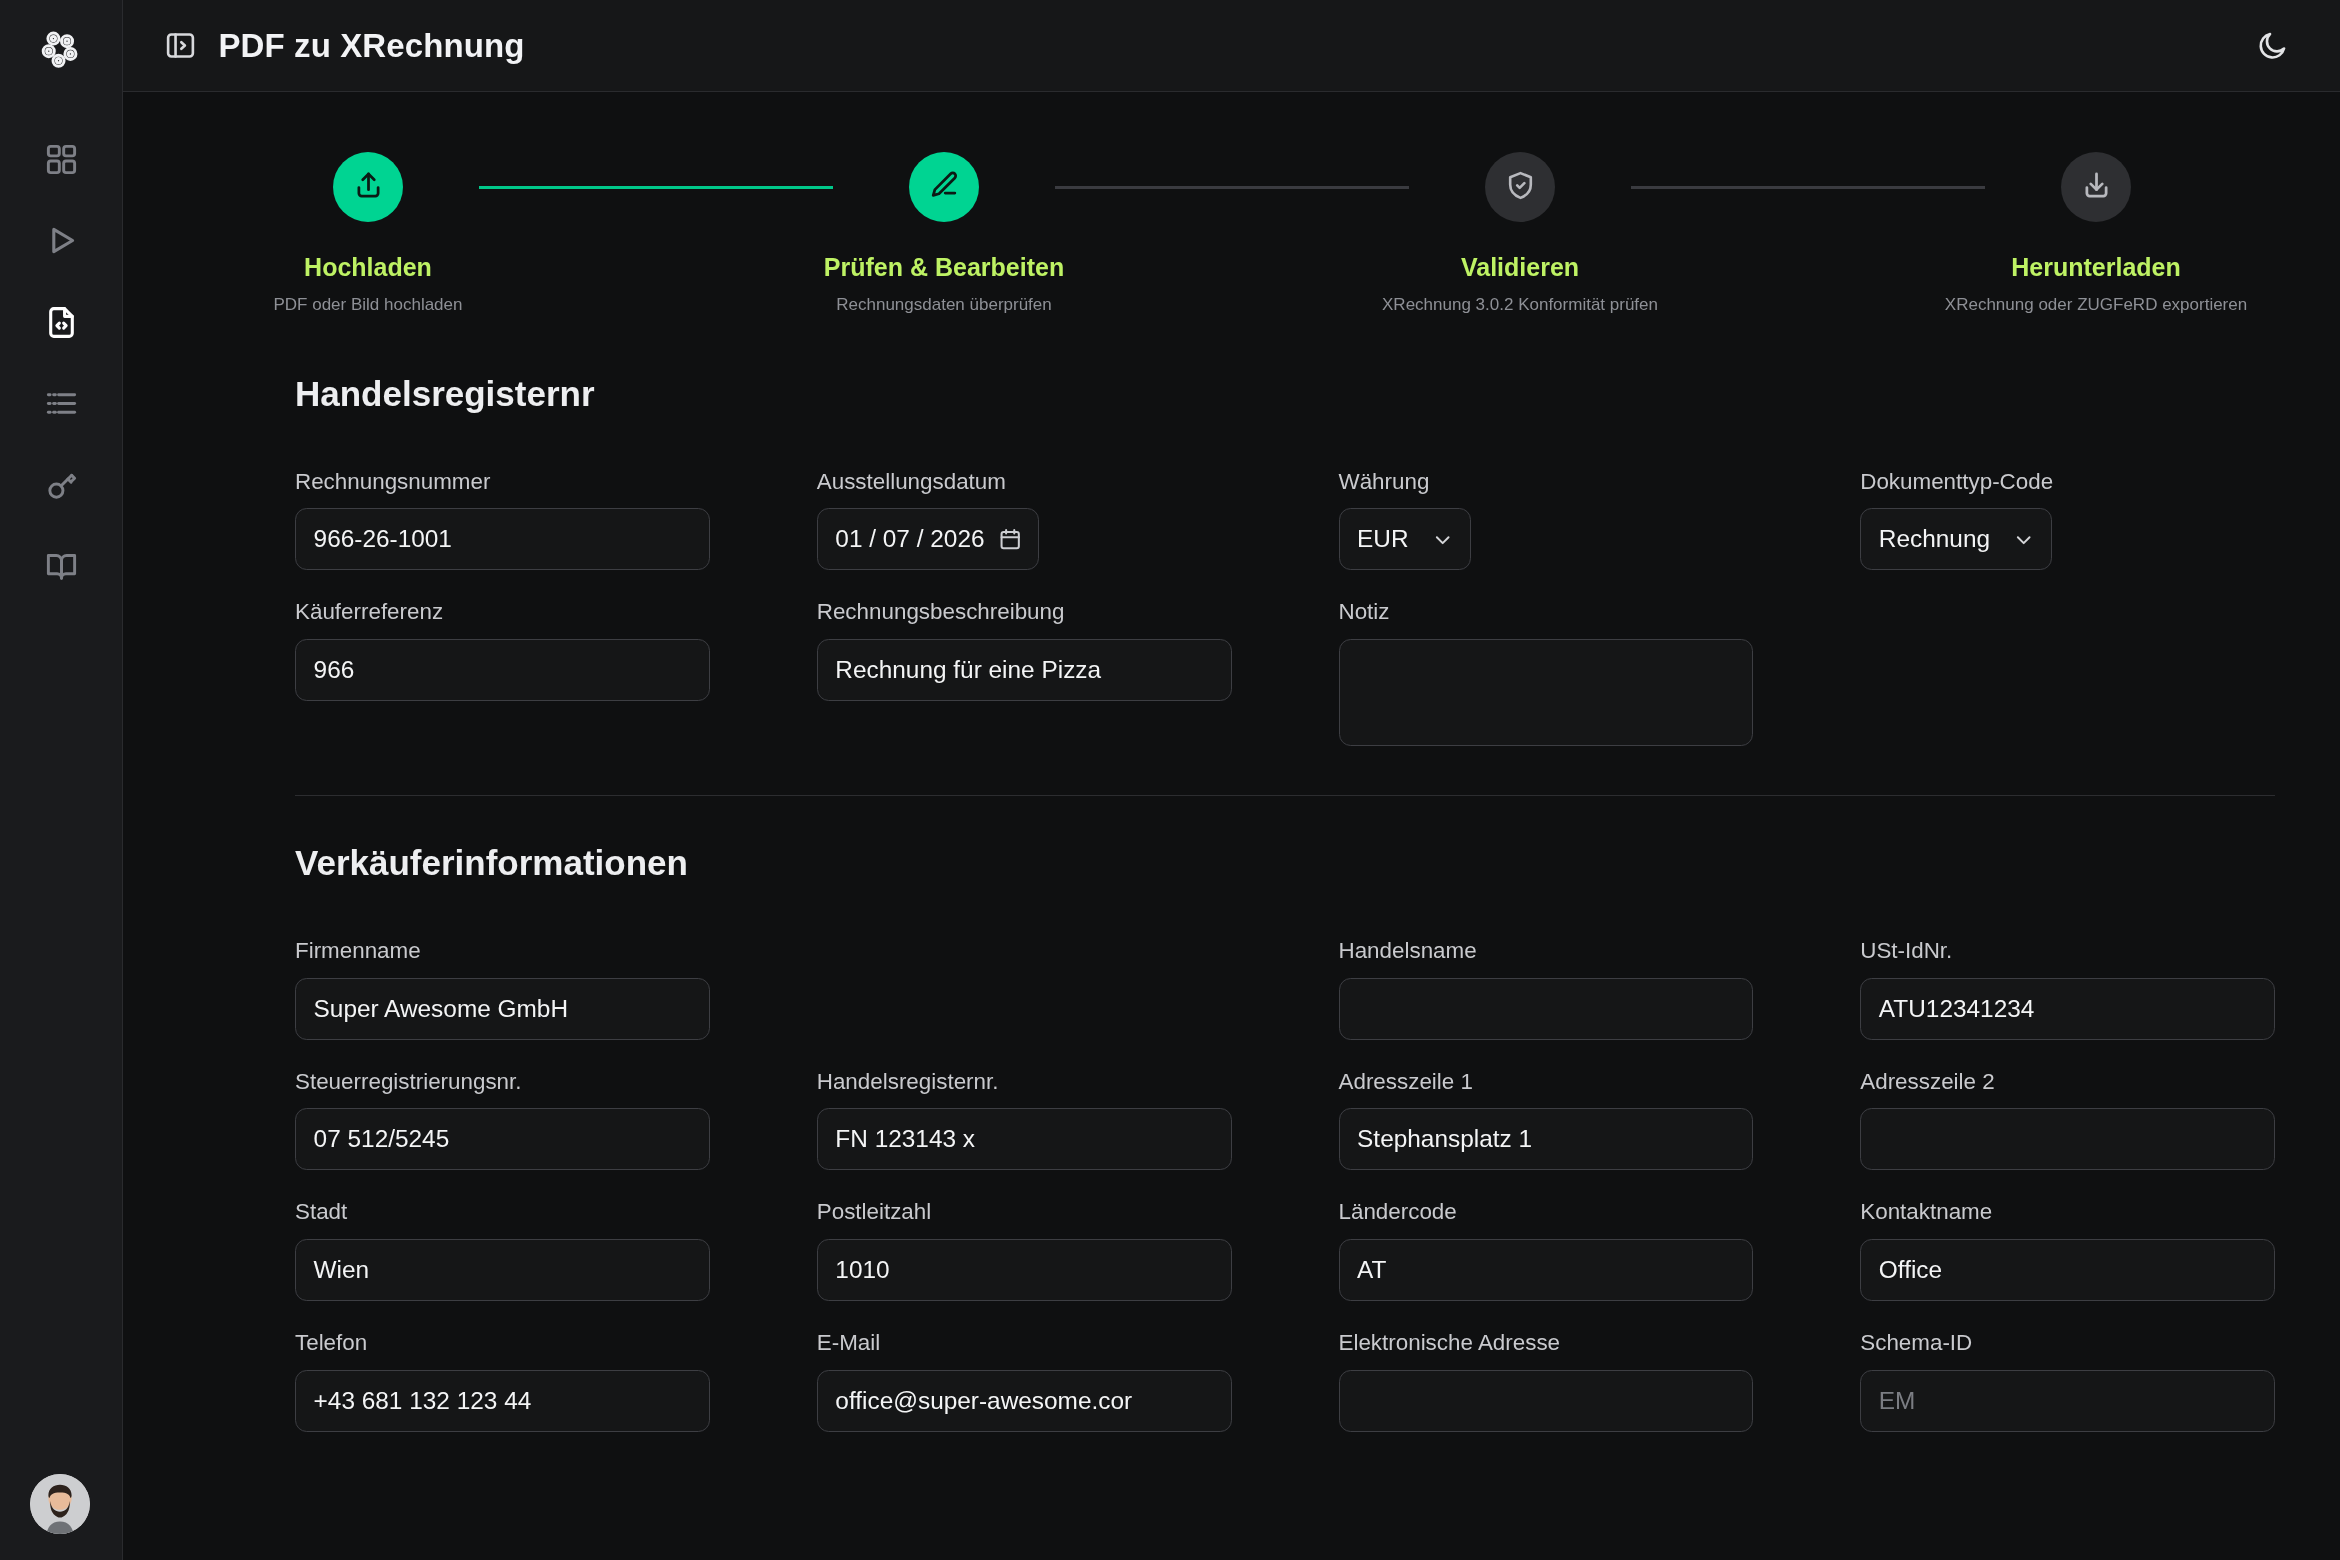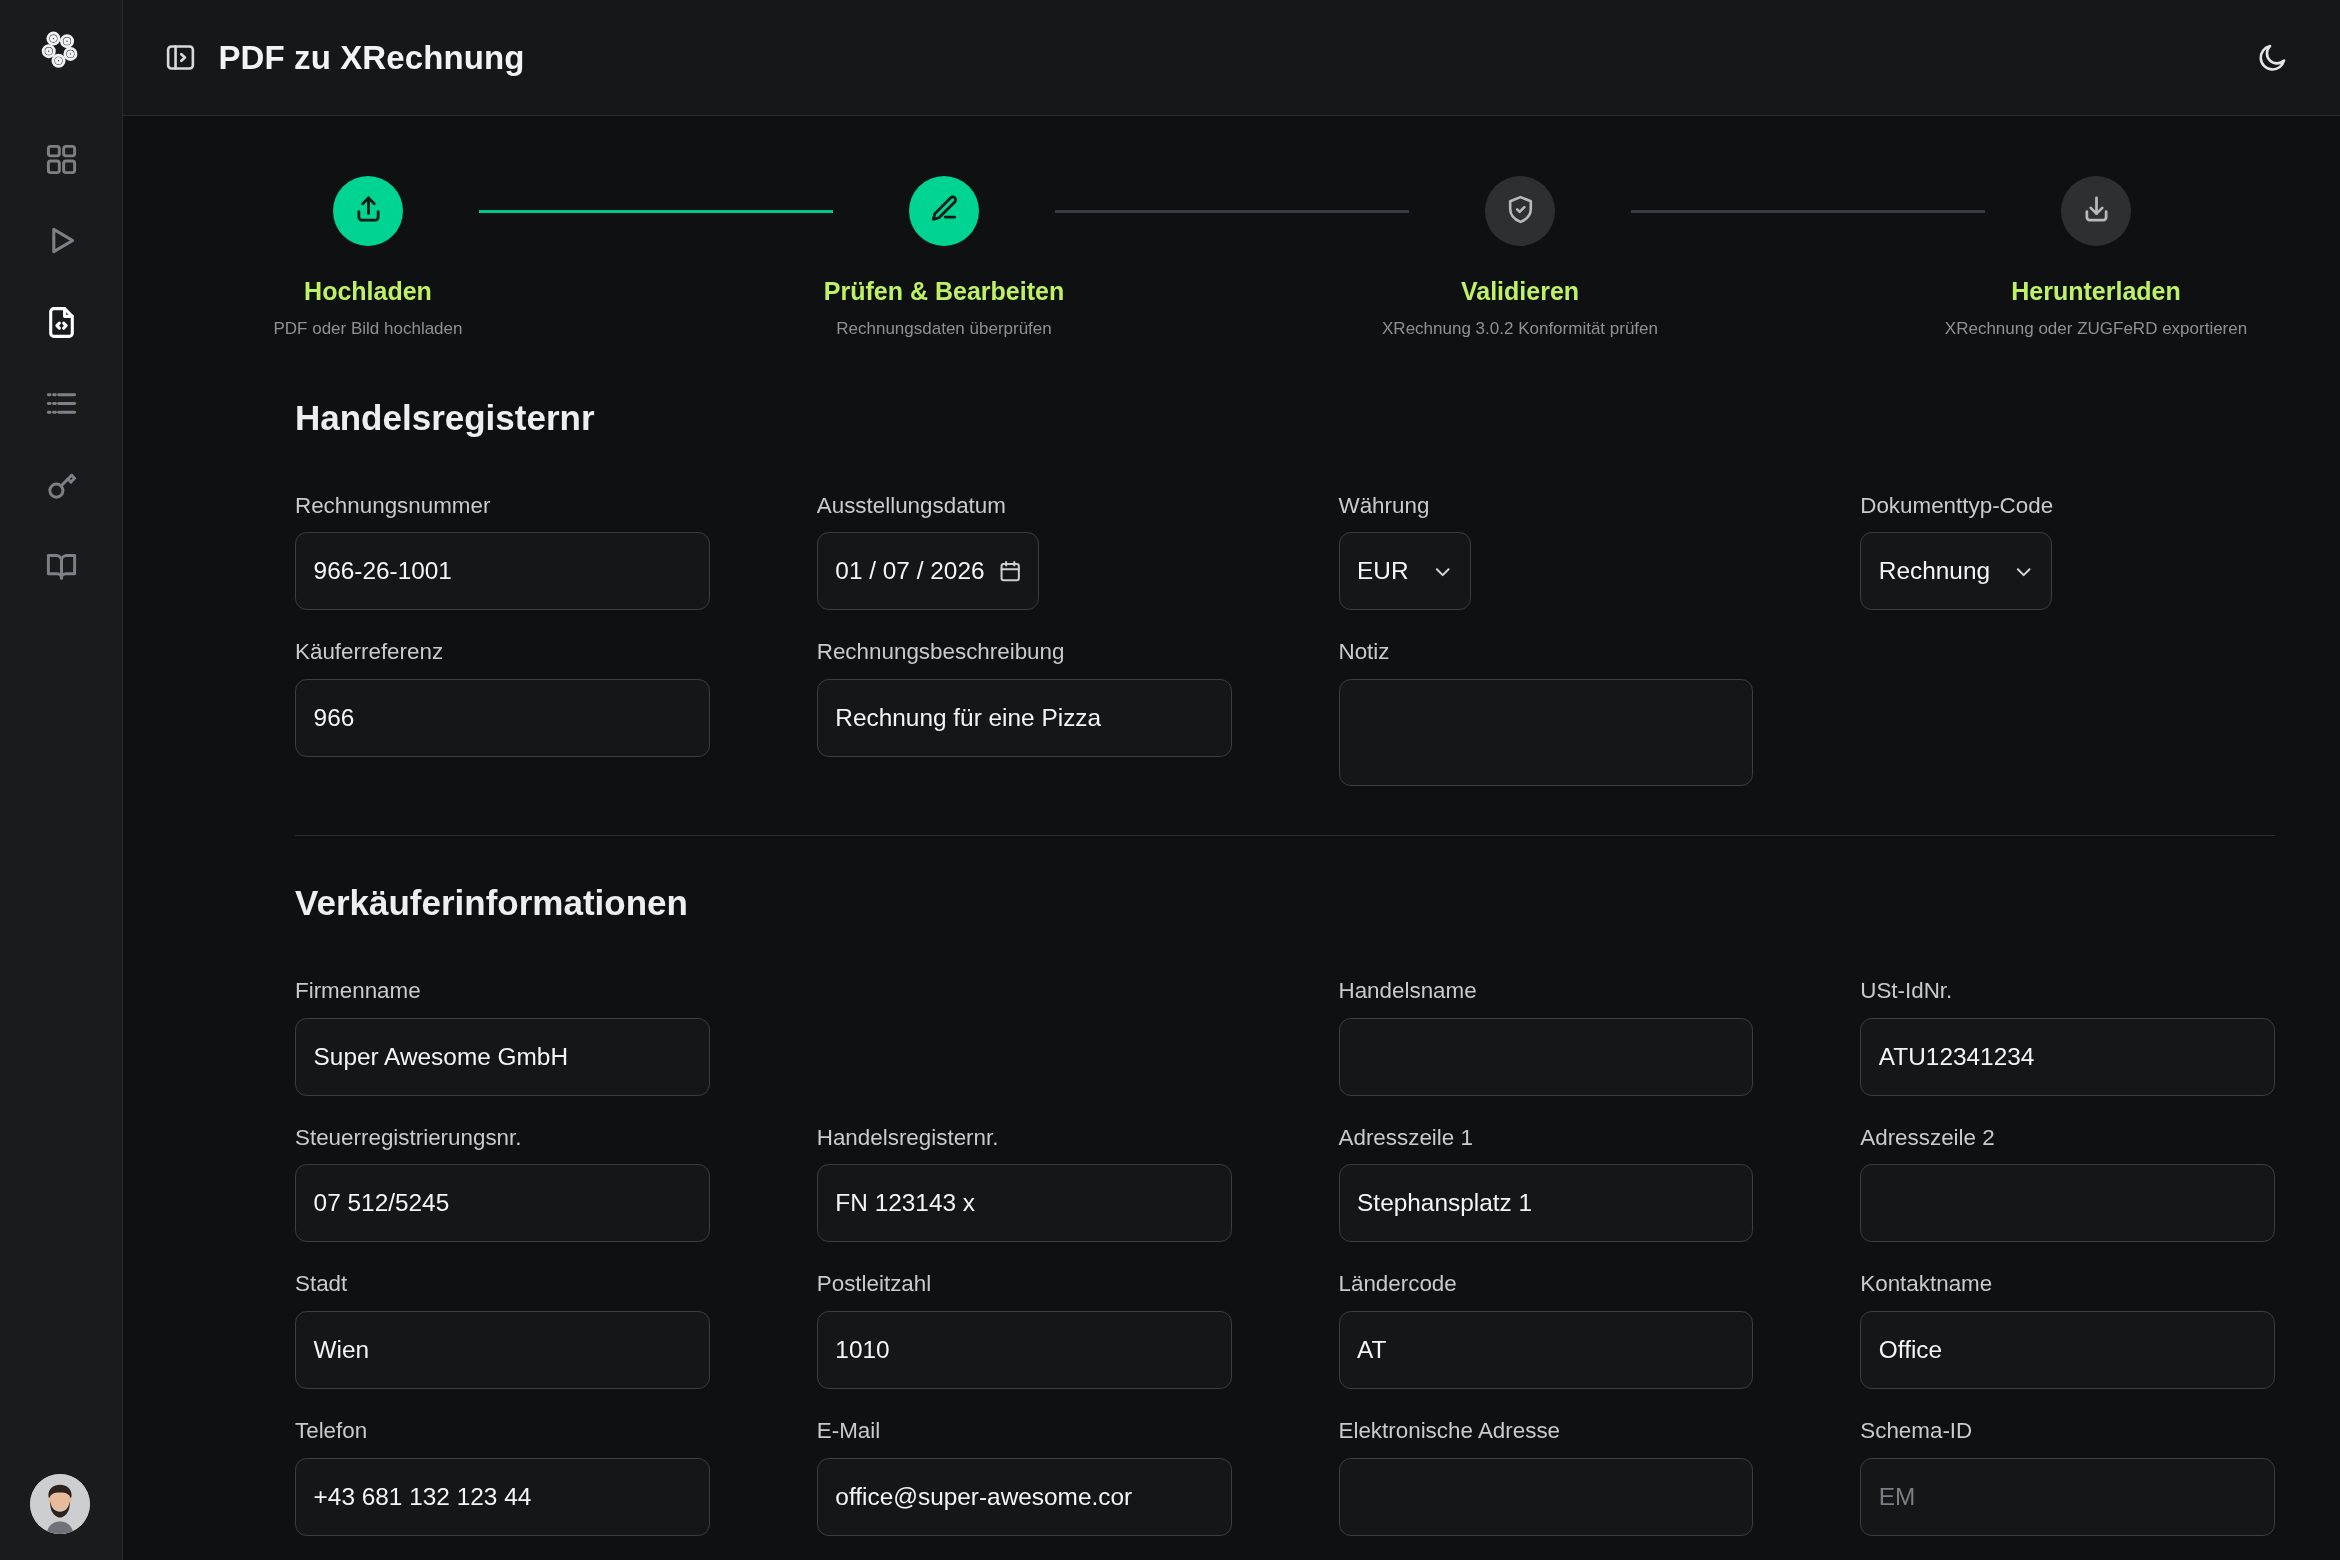--- a/index.html
+++ b/index.html
@@ -33,21 +33,21 @@
     position: absolute; left: 30px; bottom: 26px;
     width: 60px; height: 60px; border-radius: 50%;
     overflow: hidden; background: #c9c9cb;
   }
   .avatar svg { display:block; }
 
   
   .main { flex: 1 1 auto; height: 1560px; background: #0f1011; overflow: hidden; position: relative; }
 
   .topbar {
-    height: 116px; background: #161718;
+    height: 92px; background: #161718;
     border-bottom: 1px solid #2a2b2e;
     display: flex; align-items: center; padding: 0 41px 0 41px;
   }
   .topbar-left { display: flex; align-items: center; gap: 21.5px; }
   .panel-icon { color: #d8d9dc; display: flex; }
   .app-title { font-size: 33px; font-weight: 700; color: #f2f3f5; letter-spacing: 0.1px; }
   .topbar-spacer { flex: 1 1 auto; }
   .theme-toggle { color: #e3e4e6; display: flex; align-items:center; justify-content:center; width: 55px; height:55px; border-radius:9.8px; }
 
   
@@ -76,21 +76,21 @@
   .sec1-title { margin-top: 59px; }
   .sec2-title { margin-top: 47px; }
 
   .grid { display: grid; grid-template-columns: repeat(4, 1fr); column-gap: 107px; }
   .row-gap-1 { margin-top: 55px; }
   .row-gap-2 { margin-top: 29px; }
 
   .field { display: flex; flex-direction: column; }
   .field-label { font-size: 22.4px; color: #c9cace; margin-bottom: 13.7px; white-space: nowrap; }
   .control {
-    height: 78px; border: 1px solid #3d3e43; border-radius: 11.7px;
+    height: 62px; border: 1px solid #3d3e43; border-radius: 11.7px;
     background: #151617; color: #f4f5f6;
     font-size: 24.4px; font-family: "Liberation Sans", sans-serif;
     padding: 0 17.6px; display: flex; align-items: center; width: 100%;
   }
   .control.placeholder { color: #7b7d83; }
   .control.textarea { height: 107px; align-items: flex-start; padding-top: 13.7px; }
   .control.select {
     width: auto; display: inline-flex; align-items: center; gap: 22px;
     padding: 0 15.6px 0 17.6px; align-self: flex-start;
   }

